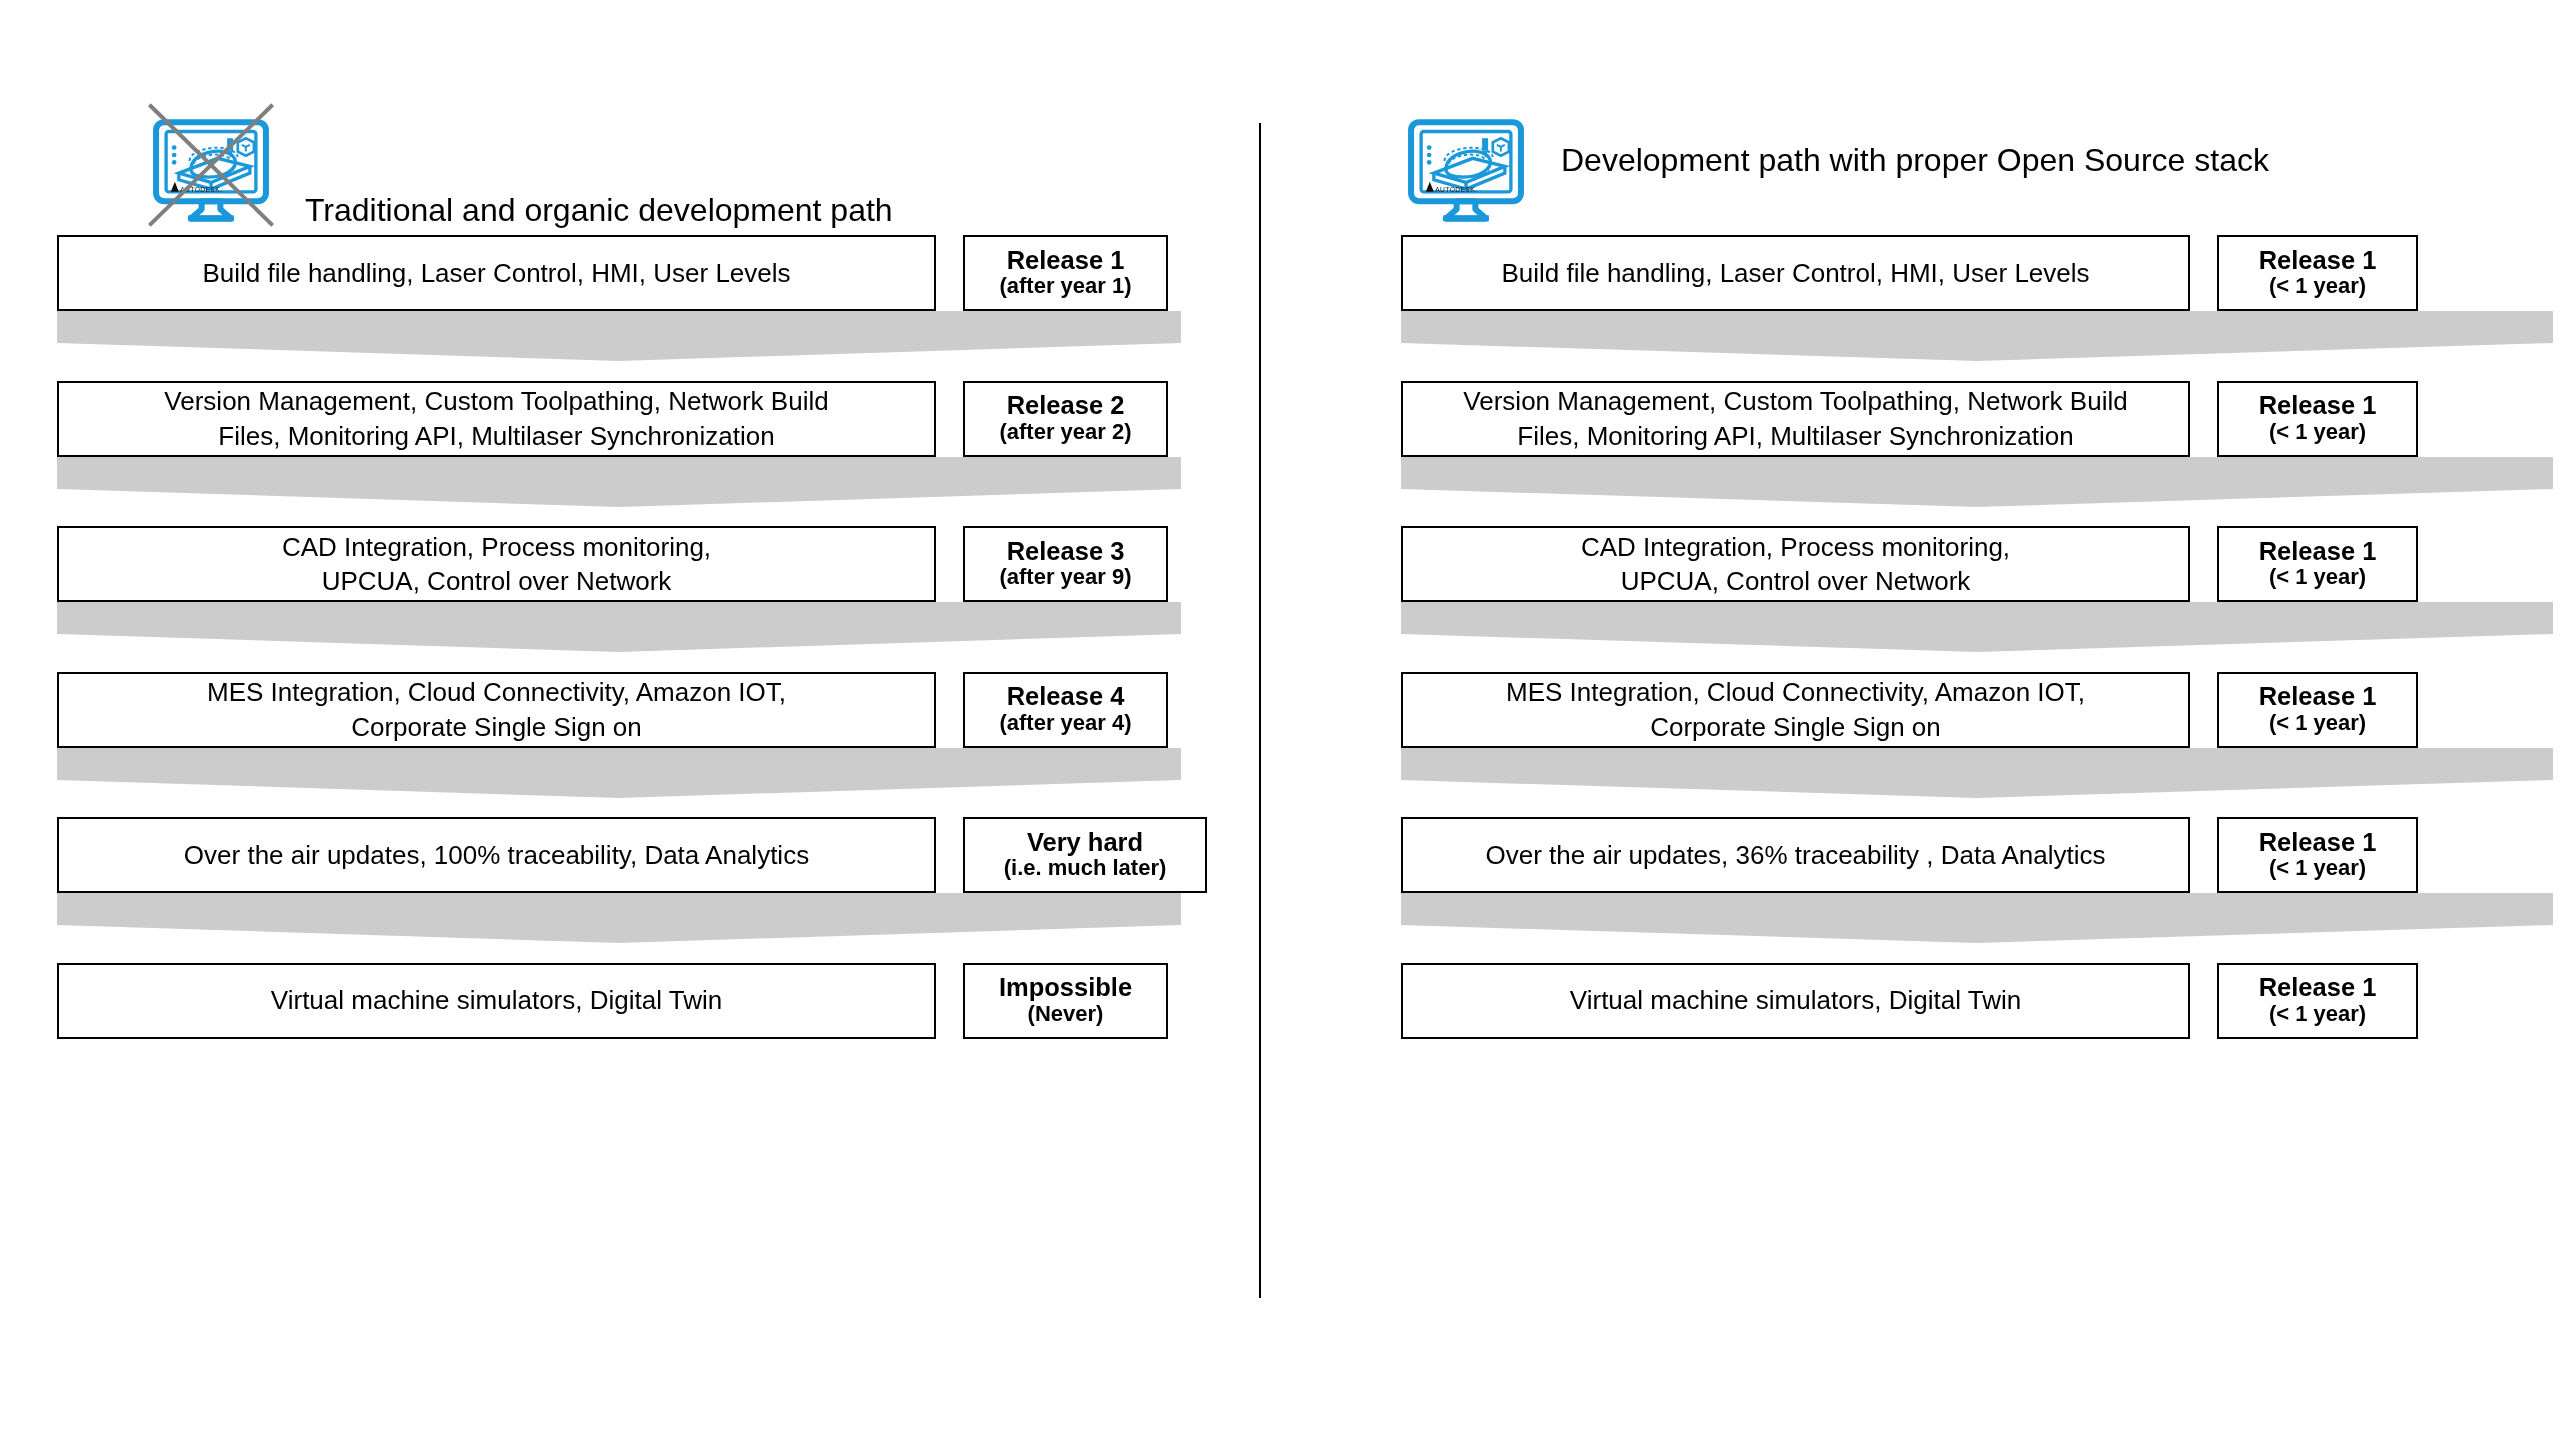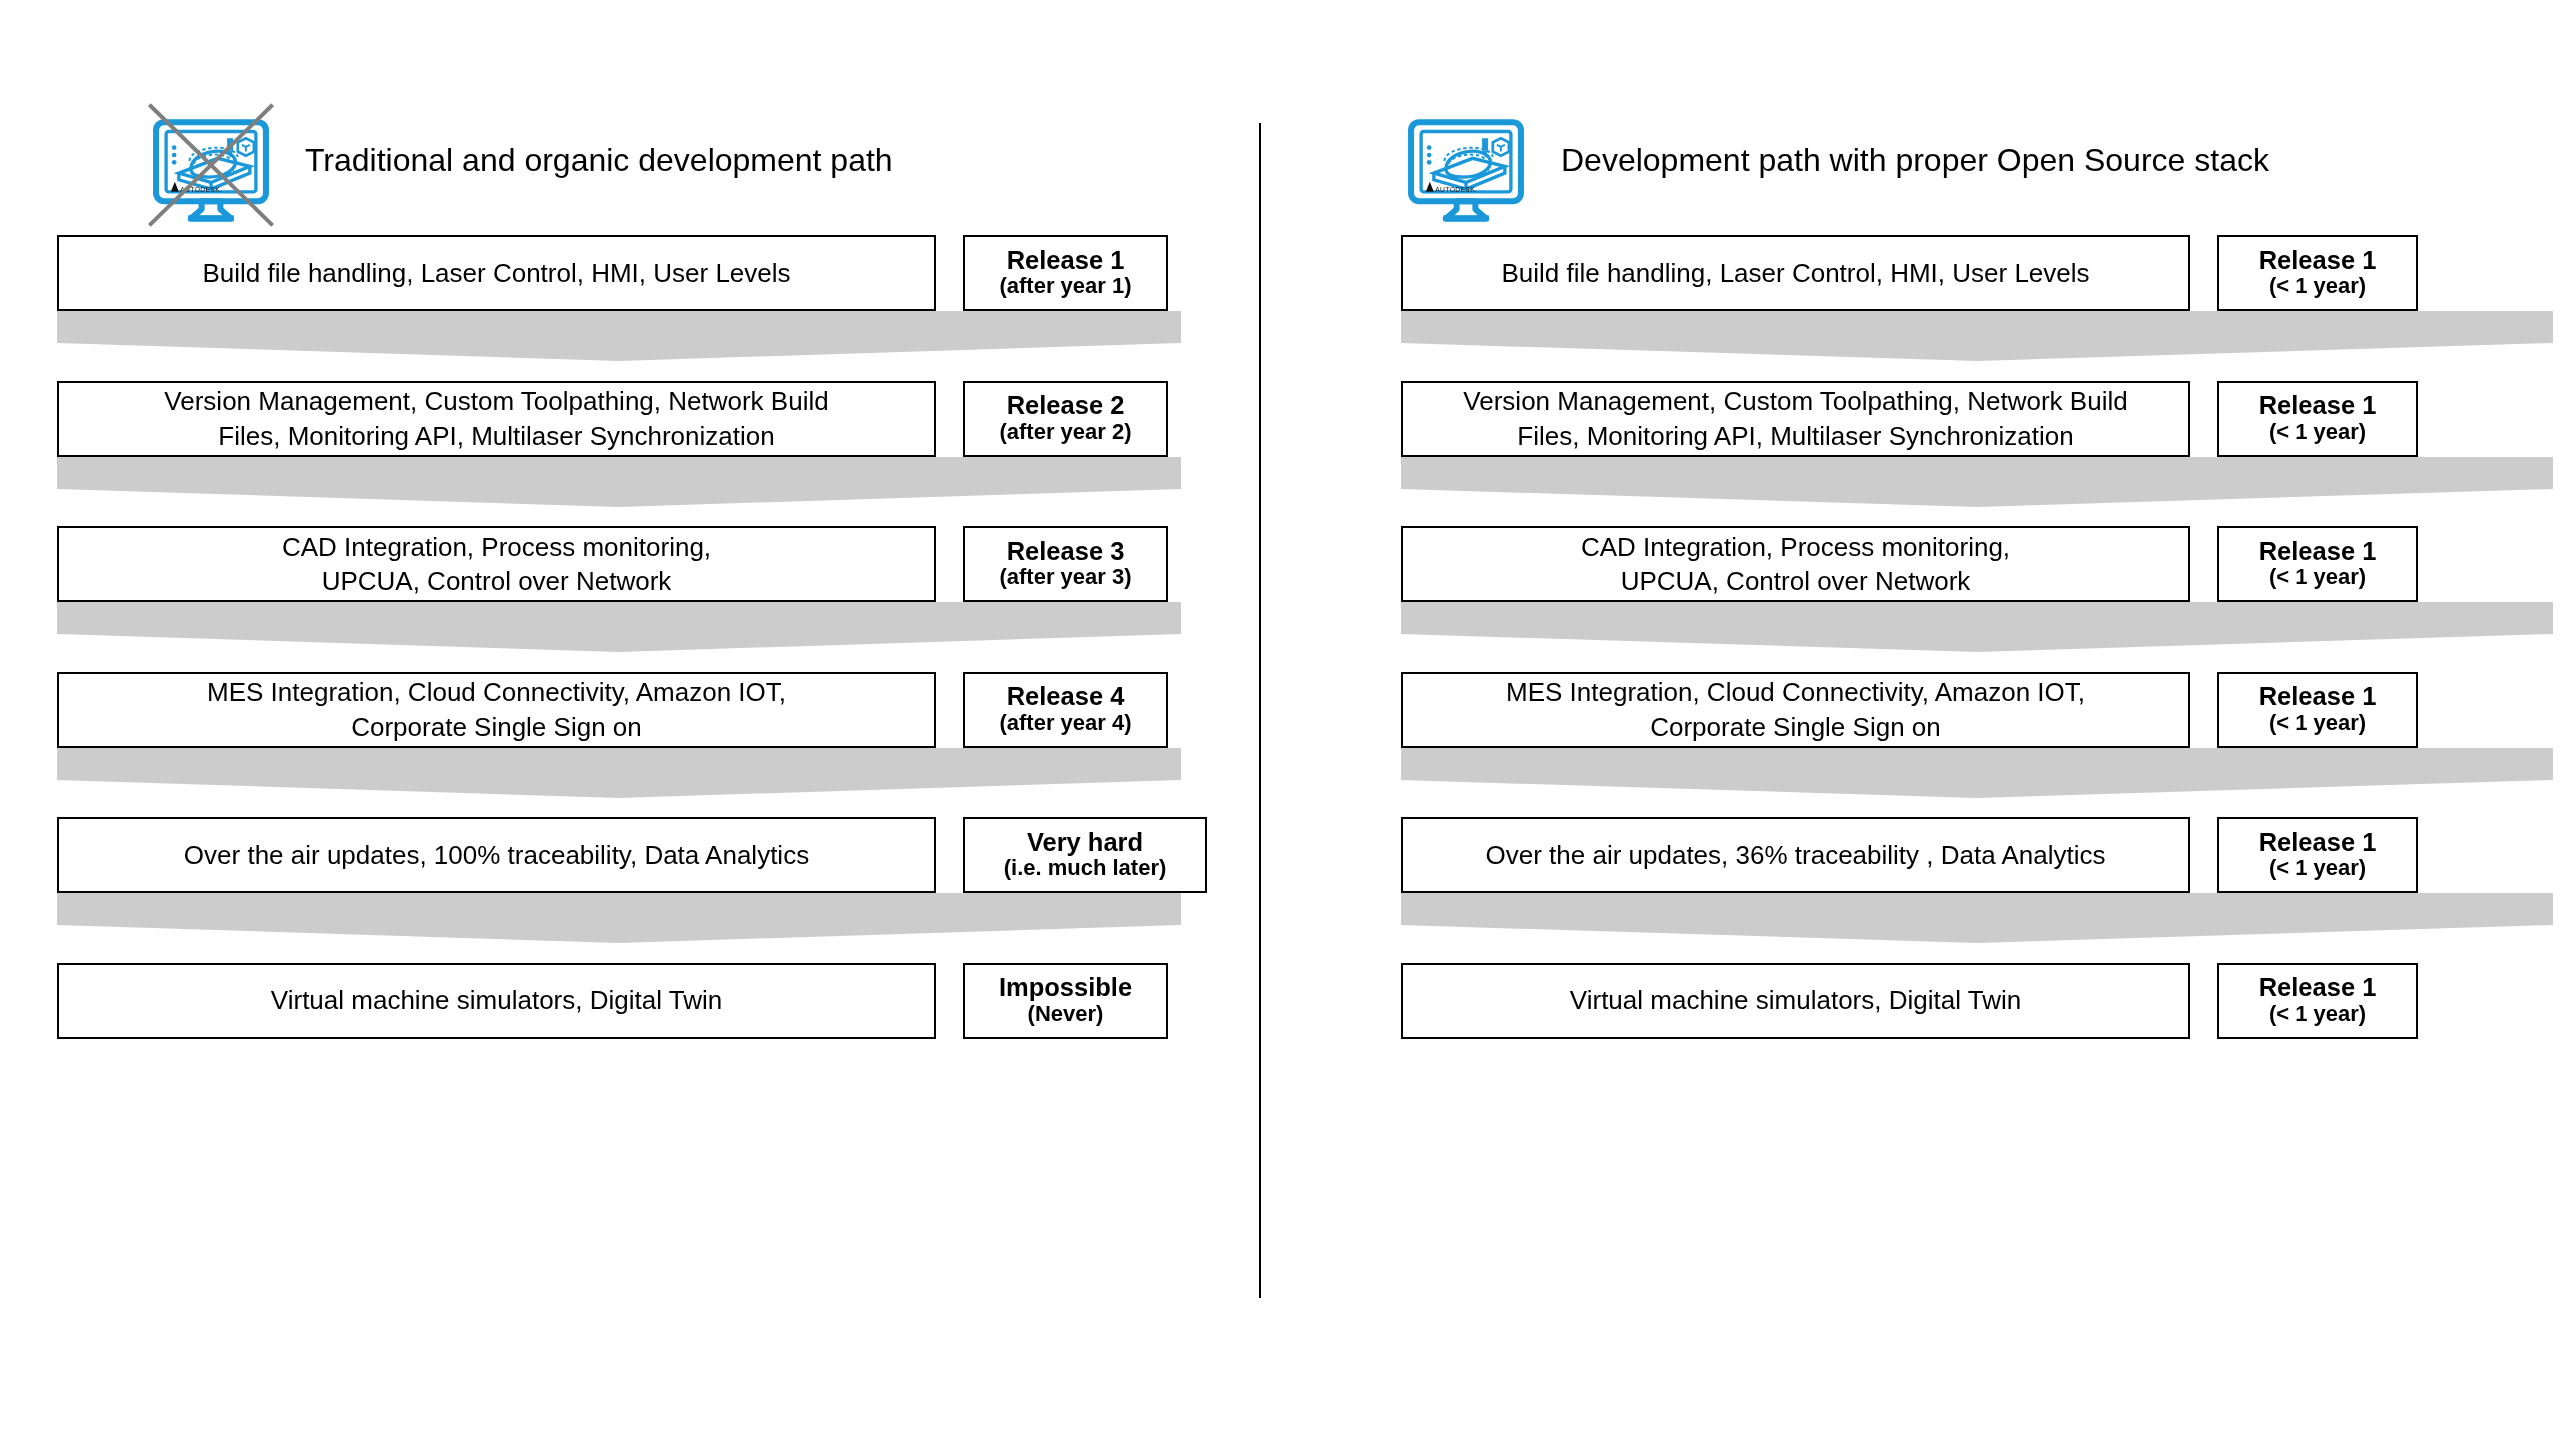--- a/index.html
+++ b/index.html
@@ -20,21 +20,21 @@
 
   .divider{
     position:absolute;
     left:1259px;top:123px;
     width:2px;height:1175px;
     background:#000000;
   }
 
   
   .header{position:absolute;display:flex;align-items:center;}
-  .col-left  .header{left:144px;top:94px;}
+  .col-left  .header{left:144px;top:94px;align-items:flex-end;}
   .col-right .header{left:93px;top:94px;}
 
   .icon-wrap{position:relative;width:134px;height:134px;flex:0 0 134px;}
   .icon-wrap svg{display:block;width:134px;height:134px;}
 
   .title{
     font-size:32px;
     line-height:1.1;
     white-space:nowrap;
     color:#000000;
@@ -179,21 +179,21 @@
 
       <div class="row">
         <div class="box box-main">
           <div class="box-text">
             <span>CAD Integration, Process monitoring,</span><br>
             <span>UPCUA, Control over Network</span>
           </div>
         </div>
         <div class="badge">
           <div class="badge-line1">Release 3</div>
-          <div class="badge-line2">(after year 3)</div>
+          <div class="badge-line2">(after year 9)</div>
         </div>
       </div>
       <div class="sep">
         <svg viewBox="0 0 1675 75" preserveAspectRatio="none" xmlns="http://www.w3.org/2000/svg">
           <polygon points="0,0 1675,0 1675,48 838,75 0,48" fill="#cccccc"></polygon>
         </svg>
       </div>
 
       <div class="row">
         <div class="box box-main">

